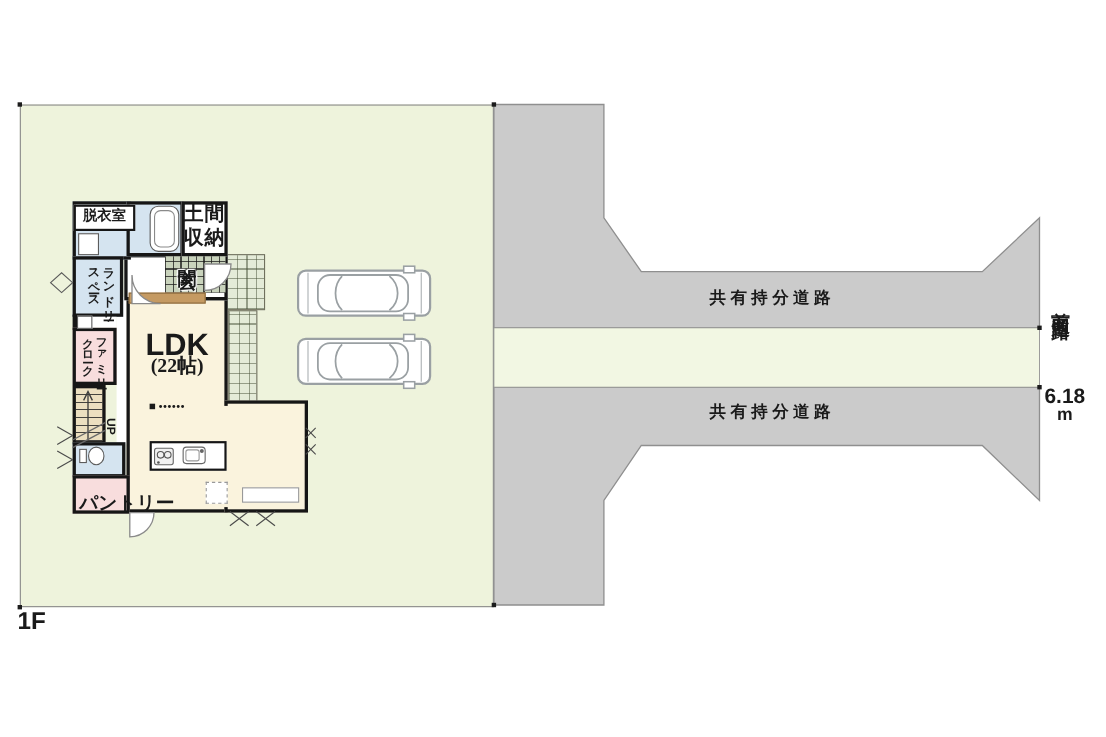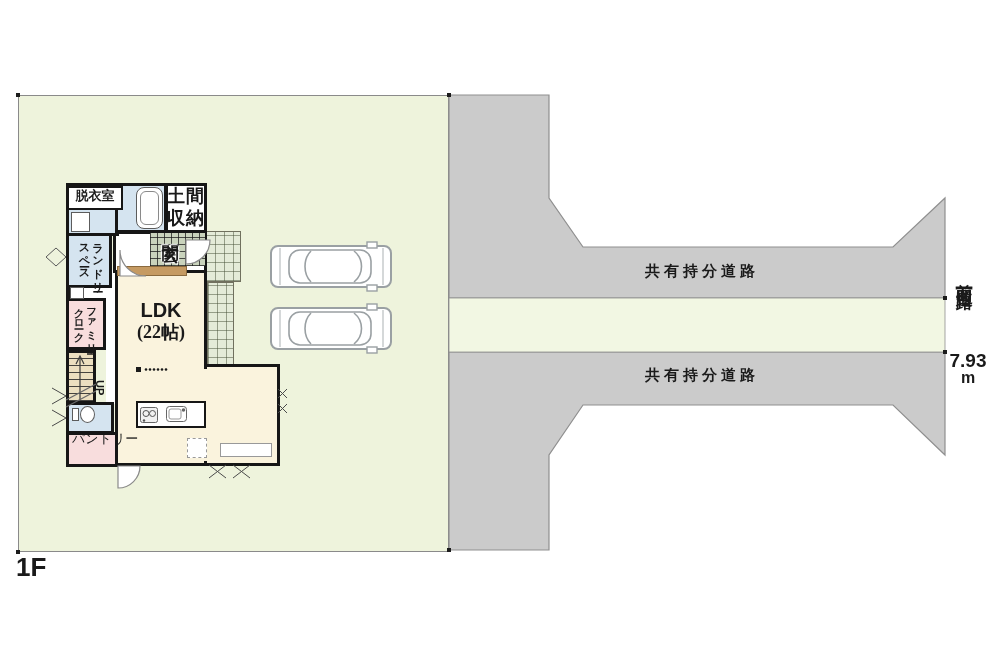--- a/index.html
+++ b/index.html
@@ -157,29 +157,29 @@
       <circle cx="146" cy="369.5" r="1.3"></circle>
         <circle cx="150" cy="369.5" r="1.3"></circle>
       <circle cx="154" cy="369.5" r="1.3"></circle>
         <circle cx="158" cy="369.5" r="1.3"></circle>
       <circle cx="162" cy="369.5" r="1.3"></circle>
         <circle cx="166" cy="369.5" r="1.3"></circle>
     </g>
   </svg>
 
   <div class="lbl" style="left:67px;top:186px;width:52px;height:20px;background:#fff;border:2px solid var(--c-wall_black,#161616);font-size:13px;text-align:center;line-height:16px;">脱衣室</div>
-  <div class="lbl center" style="left:166px;top:185px;width:40px;font-size:18px;letter-spacing:1px;white-space:normal;line-height:22px;">土間収納</div>
+  <div class="lbl center" style="left:166px;top:185px;width:40px;font-size:18px;letter-spacing:1px;white-space:normal;line-height:22px;font-family:Liberation Mono, monospace;">土間収納</div>
   <div class="lbl vtext halo" style="left:160px;top:232px;height:44px;font-size:17px;">玄関</div>
   <div class="lbl vtext" style="left:77px;top:236px;height:58px;font-size:11px;line-height:13.5px;font-weight:600;">ランドリースペース</div>
   <div class="lbl vtext" style="left:73px;top:300px;height:52px;font-size:10.5px;line-height:12.5px;font-weight:600;">ファミリークローク</div>
   <div class="lbl" style="left:88px;top:386px;width:24px;font-size:11px;transform:rotate(90deg);font-weight:600;">UP</div>
-  <div class="lbl center" style="left:117px;top:299px;width:88px;font-size:20px;font-weight:600;">LDK</div>
+  <div class="lbl center" style="left:117px;top:299px;width:88px;font-size:28px;font-weight:600;">LDK</div>
   <div class="lbl center" style="left:117px;top:323px;width:88px;font-size:18px;font-weight:600;font-family:Liberation Serif, serif;">(22帖)</div>
-  <div class="lbl" style="left:72px;top:432px;font-size:13px;font-weight:400;">パントリー</div>
+  <div class="lbl" style="left:72px;top:449px;font-size:17px;font-weight:700;">パントリー</div>
 
   <div class="lbl roadlbl center" style="left:622px;top:263px;width:160px;">共有持分道路</div>
   <div class="lbl roadlbl center" style="left:622px;top:367px;width:160px;">共有持分道路</div>
   <div class="lbl vtext" style="left:954px;top:270px;height:88px;font-size:17px;letter-spacing:3px;font-weight:600;">前面道路</div>
-  <div class="lbl center" style="left:944px;top:351px;width:48px;font-size:19px;font-weight:600;">7.93</div>
+  <div class="lbl center" style="left:944px;top:351px;width:48px;font-size:19px;font-weight:600;">6.18</div>
   <div class="lbl center" style="left:944px;top:369px;width:48px;font-size:16px;font-weight:600;">m</div>
 
-  <div class="lbl" style="left:16px;top:553px;font-size:26px;font-weight:600;">1F</div>
+  <div class="lbl" style="left:16px;top:553px;font-size:22px;font-weight:600;">1F</div>
 </div>
 
 </body></html>

